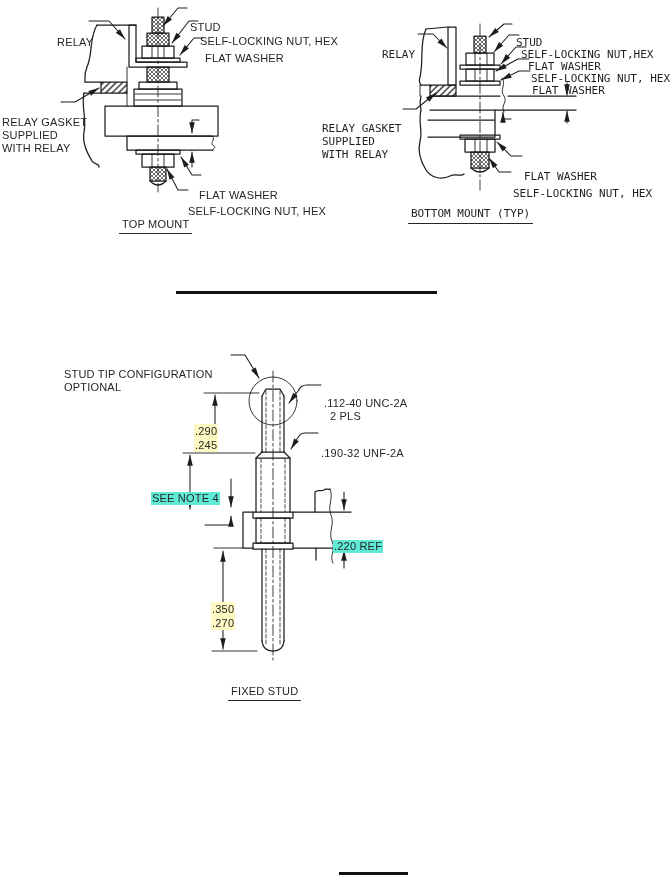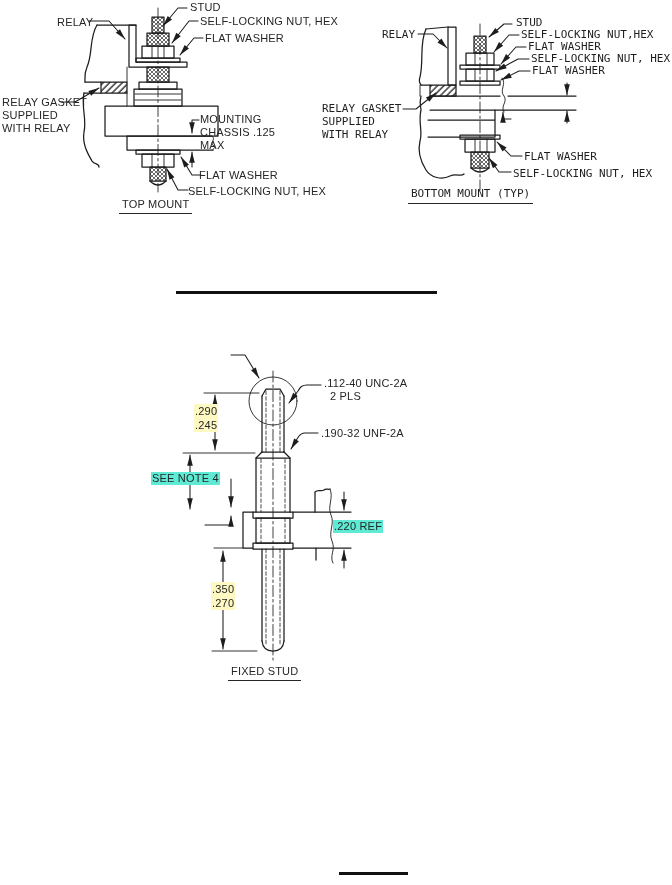--- a/index.html
+++ b/index.html
@@ -6,21 +6,21 @@
   .page{position:relative;width:672px;height:885px;background:#ffffff;overflow:hidden;
         font-family:"Liberation Sans",sans-serif;}
   .art{position:absolute;left:0;top:0;}
   g.draw{stroke:#1d1d1d;stroke-width:1.25;fill:none;stroke-linecap:round;stroke-linejoin:round;}
   .cl{stroke-dasharray:11 3 2.5 3;stroke-width:.85;}
   .dsh{stroke-dasharray:3.5 2.2;stroke-width:.8;}
   .thin{stroke-width:.9;}
   .ldr{stroke-width:1.05;}
   .rule{stroke:#111;stroke-width:2.8;}
   .lbl{position:absolute;font-family:"Liberation Sans",sans-serif;font-size:11px;line-height:13px;
-       letter-spacing:.2px;color:#262626;white-space:pre-line;}
+       letter-spacing:.2px;color:#262626;white-space:pre-line;margin-top:20px;}
   .mono{font-family:"DejaVu Sans Mono",monospace;font-size:11px;line-height:12.8px;letter-spacing:0;
         color:#1f1f1f;}
   .dim{background:#5eead4;padding:0 1px;}
   .dim2{line-height:14px;background:#fef9c3;padding:0 1px;}
   .cap{border-bottom:1.5px solid #262626;padding:0 3px 2px 3px;}
 </style>
 </head>
 <body>
 
 <div class="page">
@@ -158,40 +158,39 @@
     <path class="rule" d="M339,873.5 H408"></path>
   </svg>
 
   <div class="lbl" style="left:57px;top:16px">RELAY</div>
   <div class="lbl" style="left:190px;top:1px">STUD</div>
   <div class="lbl" style="left:200px;top:15px">SELF-LOCKING NUT, HEX</div>
   <div class="lbl" style="left:205px;top:32px">FLAT WASHER</div>
   <div class="lbl" style="left:2px;top:96px">RELAY GASKET
 SUPPLIED
 WITH RELAY</div>
-  <div class="lbl" style="left:200px;top:113px">MOUNTING
-CHASSIS .125
-MAX</div>
   <div class="lbl" style="left:199px;top:169px">FLAT WASHER</div>
   <div class="lbl" style="left:188px;top:185px">SELF-LOCKING NUT, HEX</div>
   <div class="lbl cap" style="left:119px;top:198px">TOP MOUNT</div>
 
   <div class="lbl mono" style="left:382px;top:29px">RELAY</div>
   <div class="lbl mono" style="left:516px;top:17px">STUD</div>
   <div class="lbl mono" style="left:521px;top:29px">SELF-LOCKING NUT,HEX</div>
   <div class="lbl mono" style="left:528px;top:41px">FLAT WASHER</div>
   <div class="lbl mono" style="left:531px;top:53px">SELF-LOCKING NUT, HEX</div>
   <div class="lbl mono" style="left:532px;top:65px">FLAT WASHER</div>
   <div class="lbl mono" style="left:322px;top:103px">RELAY GASKET
 SUPPLIED
 WITH RELAY</div>
   <div class="lbl mono" style="left:524px;top:151px">FLAT WASHER</div>
   <div class="lbl mono" style="left:513px;top:168px">SELF-LOCKING NUT, HEX</div>
   <div class="lbl mono cap" style="left:408px;top:188px">BOTTOM MOUNT (TYP)</div>
 
+  <div class="lbl" style="left:64px;top:348px">STUD TIP CONFIGURATION
+OPTIONAL</div>
   <div class="lbl" style="left:324px;top:377px">.112-40 UNC-2A</div>
   <div class="lbl" style="left:330px;top:390px">2 PLS</div>
   <div class="lbl dim2" style="left:194px;top:404px">.290
 .245</div>
   <div class="lbl" style="left:321px;top:427px">.190-32 UNF-2A</div>
   <div class="lbl dim" style="left:151px;top:472px">SEE NOTE 4</div>
   <div class="lbl dim" style="left:333px;top:520px">.220 REF</div>
   <div class="lbl dim2" style="left:211px;top:582px">.350
 .270</div>
   <div class="lbl cap" style="left:228px;top:665px">FIXED STUD</div>

